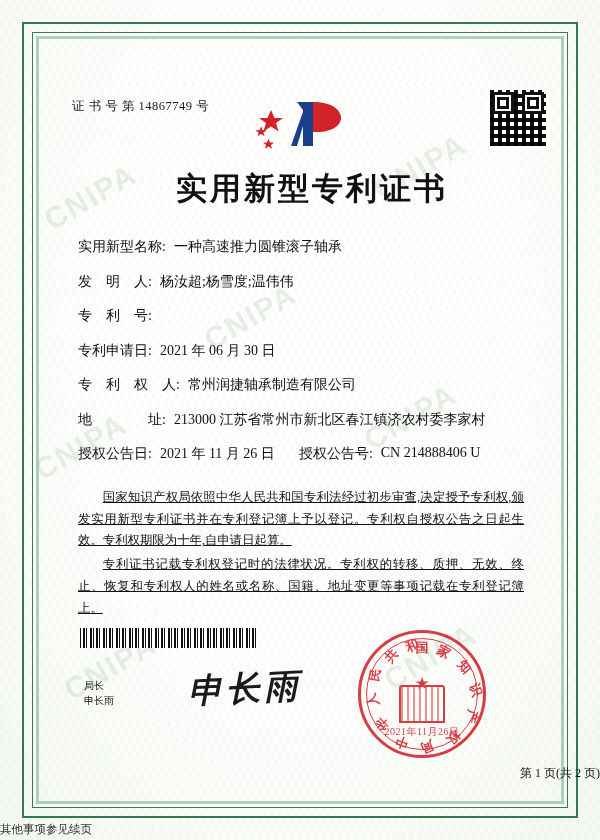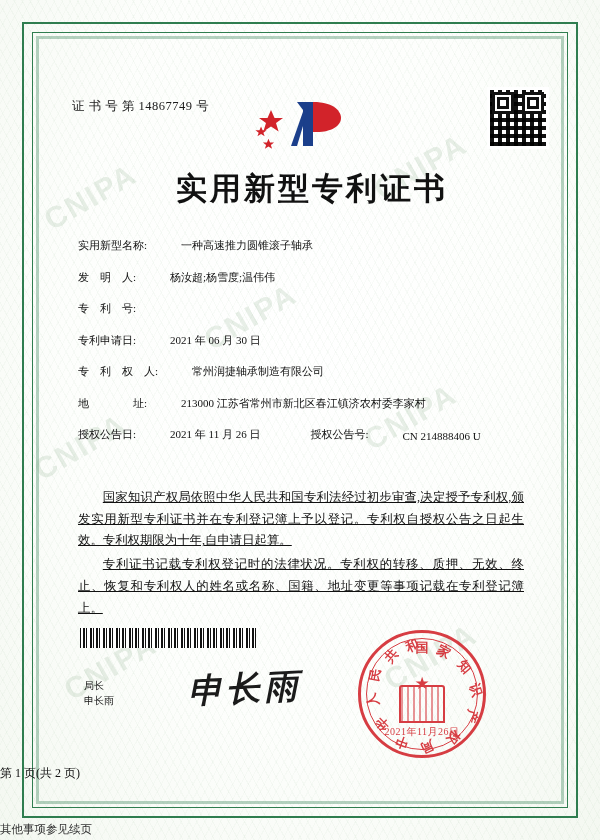--- a/index.html
+++ b/index.html
@@ -134,25 +134,24 @@
   }
 
   .fields {
     position: absolute;
     left: 78px;
     top: 238px;
     width: 450px;
   }
   .field-row {
     display: flex;
-    align-items: flex-end;
+    align-items: flex-start;
     margin-bottom: 16.5px;
-    font-size: 11px;
-    color: #111;
-    gap: 26px;
+    font-size: 14px;
+    color: #111;
   }
   .field-label {
     white-space: pre;
     flex: 0 0 auto;
   }
   .field-value {
     margin-left: 8px;
     flex: 1 1 auto;
   }
   .field-row.two-col .field-label2 {
@@ -264,21 +263,21 @@
     font-size: 13px;
     font-weight: bold;
     font-family: "Liberation Serif", serif;
     transform-origin: center;
   }
 
   .page-footer {
     position: absolute;
     left: 0; right: 0;
     top: 765px;
-    text-align: left;
+    text-align: right;
     font-size: 12px;
     color: #111;
   }
   .outside-note {
     position: absolute;
     left: 0; right: 0;
     top: 822px;
     font-size: 11.5px;
     color: #333;
   }

